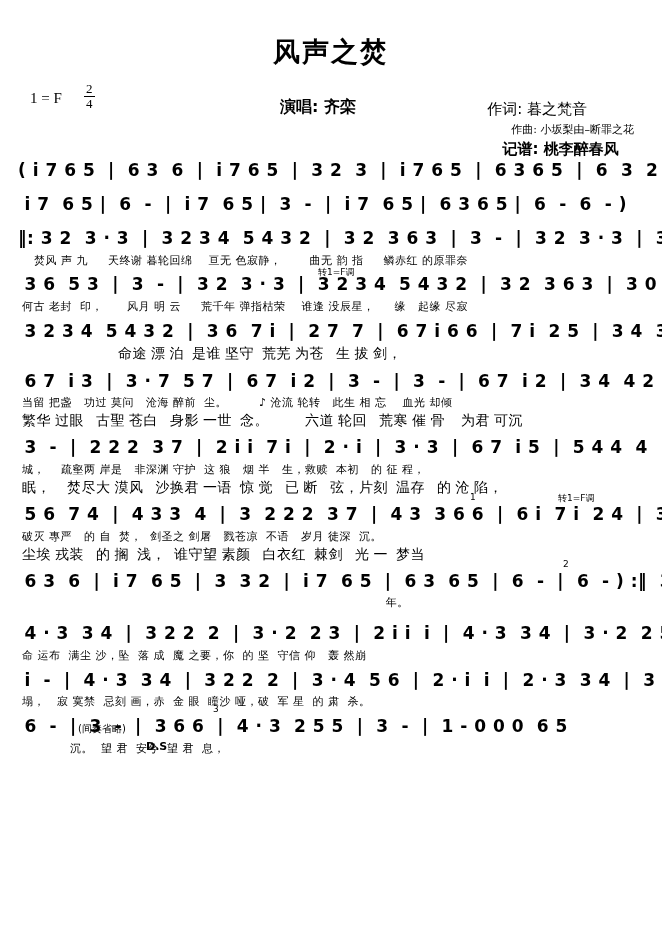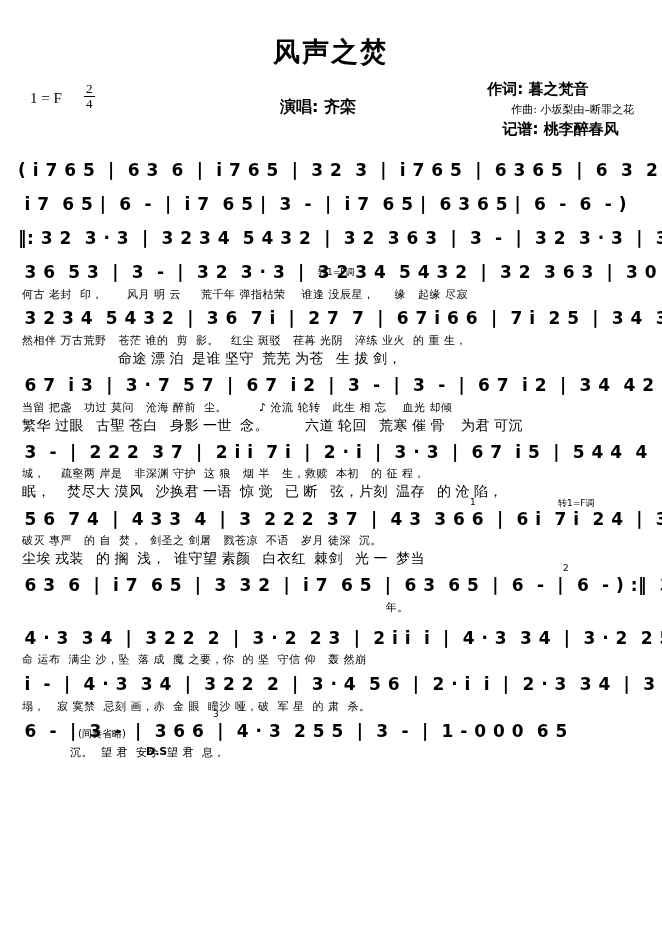--- a/index.html
+++ b/index.html
@@ -64,21 +64,21 @@
     white-space: nowrap;
   }
   .credits {
     position: absolute;
     right: 10px;
     top: 8px;
     text-align: left;
     font-family: "DejaVu Sans", sans-serif;
   }
   .credits div { white-space: nowrap; margin-bottom: 3px; }
-  .credits .c1 { font-size: 15px; font-weight: bold; }
+  .credits .c1 { font-size: 15px; font-weight: normal; margin-top: 20px; }
   .credits .c2 { font-size: 11px; margin-left: 24px; }
   .credits .c3 { font-size: 15px; font-weight: bold; text-align: center; }
 
   
   .line {
     position: relative;
     margin: 0 0 4px 0;
     min-height: 30px;
   }
   .notes {
@@ -164,31 +164,31 @@
   <div class="line">
     <div class="notes">( i 7 6 5  |  6 3  6  |  i 7 6 5  |  3 2  3  |  i 7 6 5  |  6 3 6 5  |  6  3  2 i 5 |</div>
   </div>
 
   <div class="line">
     <div class="notes"> i 7  6 5 |  6  -  |  i 7  6 5 |  3  -  |  i 7  6 5 |  6 3 6 5 |  6  -  6  - )</div>
   </div>
 
   <div class="line">
     <div class="notes">‖: 3 2  3 · 3  |  3 2 3 4  5 4 3 2  |  3 2  3 6 3  |  3  -  |  3 2  3 · 3  |  3 2 3 4  5 4 3 2</div>
+    <div class="lyrics">    焚风 声 九     天终谢 暮轮回绵    亘无 色寂静，       曲无 韵 指     鳞赤红 的原罪奈</div>
     <div class="anno" style="left: 300px; top: 40px;">转1=F调</div>
   </div>
 
   <div class="line">
     <div class="notes"> 3 6  5 3  |  3  -  |  3 2  3 · 3  |  3 2 3 4  5 4 3 2  |  3 2  3 6 3  |  3 0 · 2  |  3 2  3 · 3</div>
     <div class="lyrics"> 何古 老封  印，      风月 明 云     荒千年 弹指枯荣    谁逢 没辰星，     缘   起缘 尽寂</div>
   </div>
 
   <div class="line">
     <div class="notes"> 3 2 3 4  5 4 3 2  |  3 6  7 i  |  2 7  7  |  6 7 i 6 6  |  7 i  2 5  |  3 4  3 7  |  2 i  i  i</div>
-    <div class="lyrics"> 然相伴 万古荒野   苍茫 谁的  剪  影。   红尘 斑驳   荏苒 光阴   淬练 业火  的 重 生，</div>
     <div class="lyrics2">                         命途 漂 泊  是谁 坚守  荒芜 为苍   生 拔 剑，</div>
   </div>
 
   <div class="line">
     <div class="notes"> 6 7  i 3  |  3 · 7  5 7  |  6 7  i 2  |  3  -  |  3  -  |  6 7  i 2  |  3 4  4 2 2  |  6 6  5 4  1</div>
     <div class="lyrics"> 当留 把盏   功过 莫问   沧海 醉前  尘。        ♪ 沧流 轮转   此生 相 忘    血光 却倾</div>
     <div class="lyrics2"> 繁华 过眼   古聖 苍白   身影 一世  念。         六道 轮回   荒寒 催 骨    为君 可沉</div>
   </div>
 
   <div class="line">

